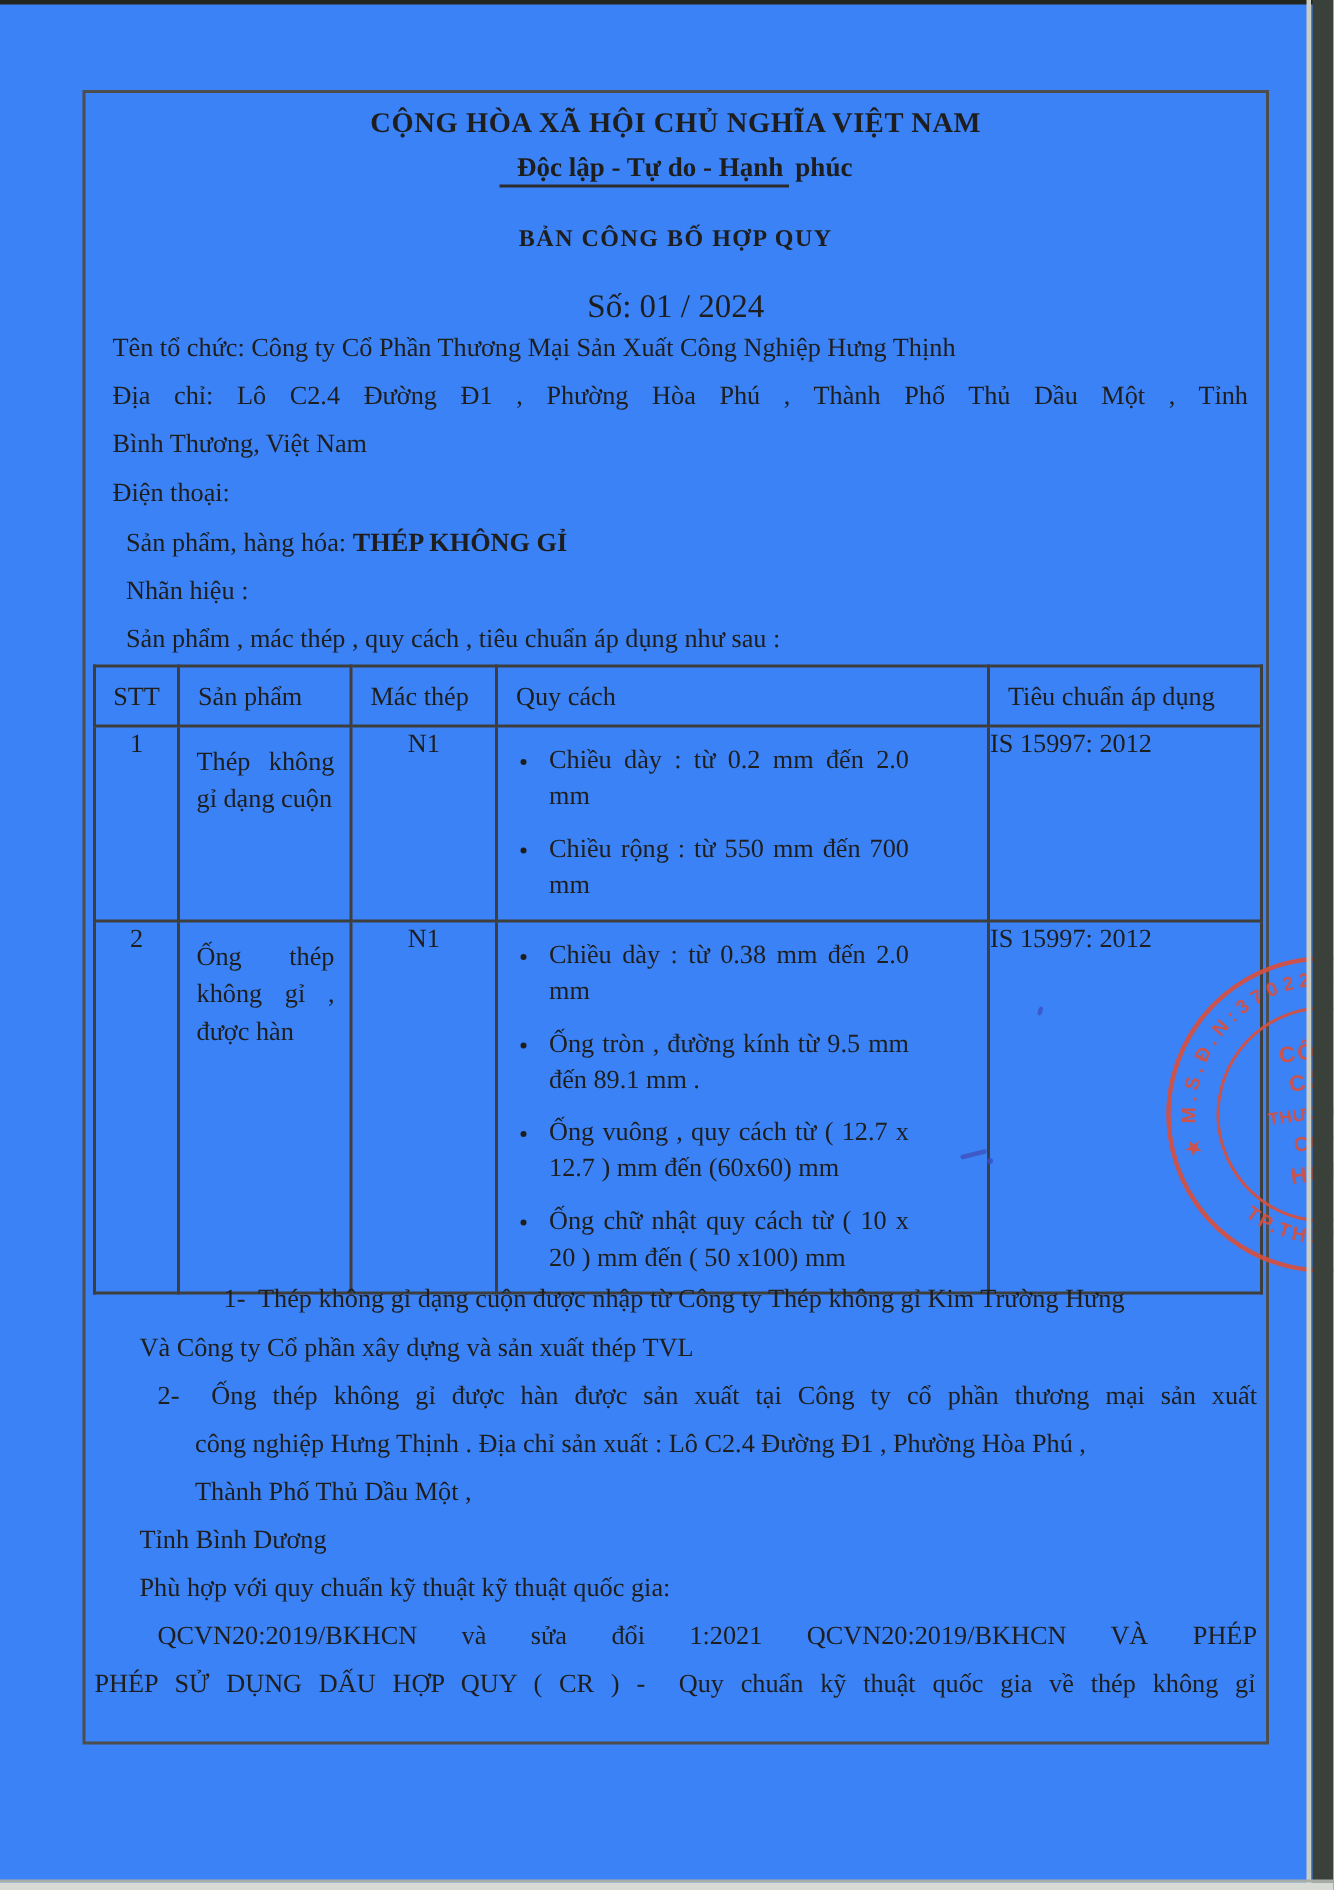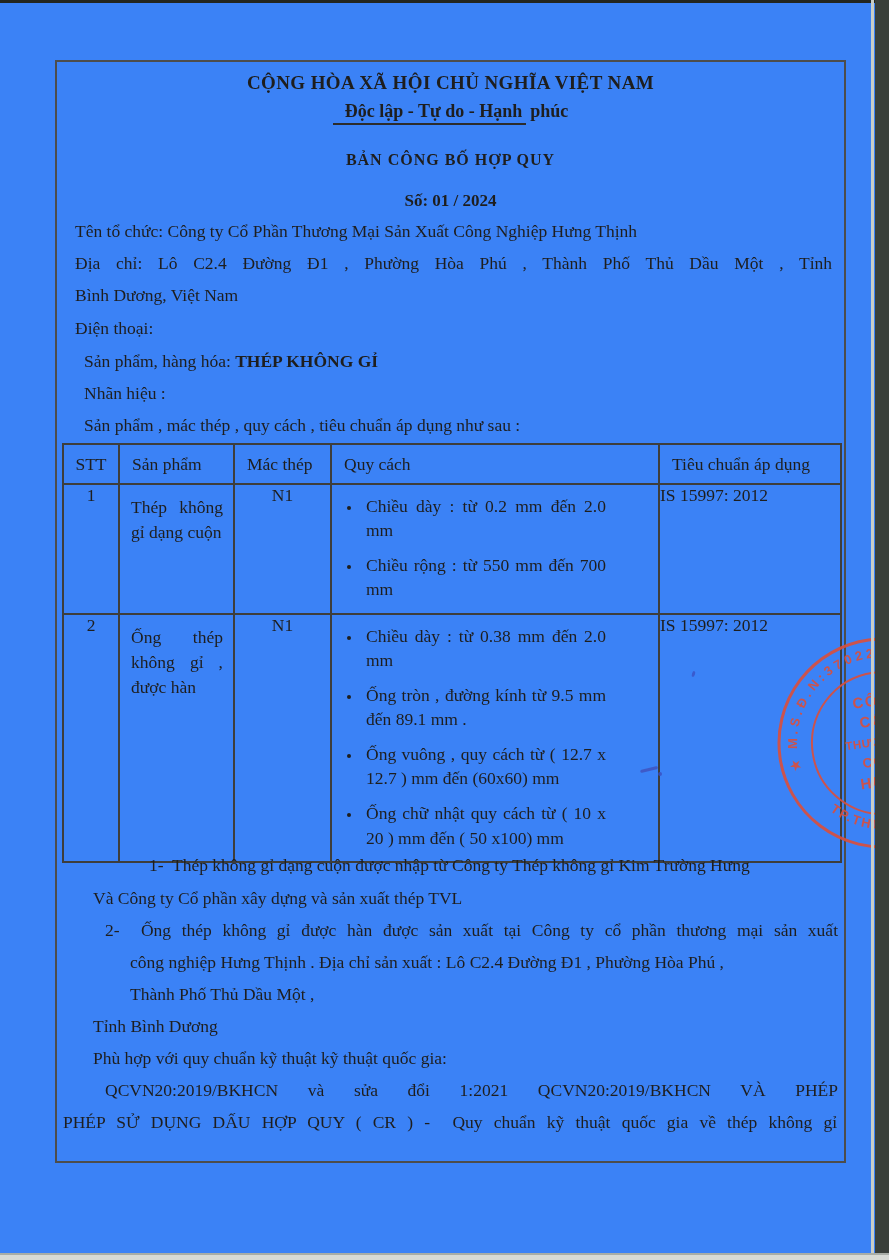--- a/index.html
+++ b/index.html
@@ -17,21 +17,21 @@
   .scan-bottom{position:absolute;left:0;top:1255px;width:889px;height:5px;background:#d7dad5;z-index:6;}
   
   .frame{position:absolute;left:55px;top:60px;width:787px;height:1099px;border:2px solid #4d4d4b;background:transparent;}
   
   .cline{position:absolute;left:55px;width:791px;text-align:center;}
   .nat-title{top:72px;font-size:19px;font-weight:bold;letter-spacing:.4px;}
   .motto{top:101px;font-size:18px;font-weight:bold;}
   .motto .u{display:inline-block;border-bottom:2px solid #2c2c2c;padding:0 4px 1px 12px;}
   .motto .tail{padding-left:4px;}
   .doc-title{top:151px;font-size:16px;font-weight:bold;letter-spacing:1px;}
-  .doc-num{top:191px;font-size:17px;font-weight:bold;}
+  .doc-num{top:191px;font-size:22px;}
   
   .tline{position:absolute;font-size:17.5px;white-space:nowrap;}
   .jline{white-space:normal;text-align:justify;text-align-last:justify;}
   .b{font-weight:bold;}
   
   table.main{position:absolute;left:62px;top:443px;border-collapse:collapse;table-layout:fixed;background:transparent;}
   table.main th,table.main td{border:2px solid #3e3e3c;font-size:17.5px;font-weight:normal;vertical-align:top;padding:0;}
   table.main thead th{height:38px;vertical-align:middle;text-align:left;padding-left:12px;}
   table.main thead th.c{text-align:center;padding-left:0;}
   td.stt{ text-align:center;padding-top:10px;}
@@ -65,21 +65,21 @@
 
   <div class="cline nat-title">CỘNG HÒA XÃ HỘI CHỦ NGHĨA VIỆT NAM</div>
   <div class="cline motto">
     <span class="u">Độc lập - Tự do - Hạnh</span><span class="tail">phúc</span>
   </div>
   <div class="cline doc-title">BẢN CÔNG BỐ HỢP QUY</div>
   <div class="cline doc-num">Số: 01 / 2024</div>
 
   <div class="tline" style="left:75px;top:221px;">Tên tổ chức: Công ty Cổ Phần Thương Mại Sản Xuất Công Nghiệp Hưng Thịnh</div>
   <div class="tline jline" style="left:75px;top:253px;width:757px;">Địa chỉ: Lô C2.4 Đường Đ1 , Phường Hòa Phú , Thành Phố Thủ Dầu Một , Tỉnh</div>
-  <div class="tline" style="left:75px;top:285px;">Bình Dương, Việt Nam</div>
+  <div class="tline" style="left:75px;top:285px;">Bình Thương, Việt Nam</div>
   <div class="tline" style="left:75px;top:318px;">Điện thoại:</div>
   <div class="tline" style="left:84px;top:351px;">
     <span>Sản phẩm, hàng hóa: </span><span class="b">THÉP KHÔNG GỈ</span>
   </div>
   <div class="tline" style="left:84px;top:383px;">Nhãn hiệu :</div>
   <div class="tline" style="left:84px;top:415px;">Sản phẩm , mác thép , quy cách , tiêu chuẩn áp dụng như sau :</div>
 
   <table class="main">
     <colgroup>
       <col style="width:56px">

